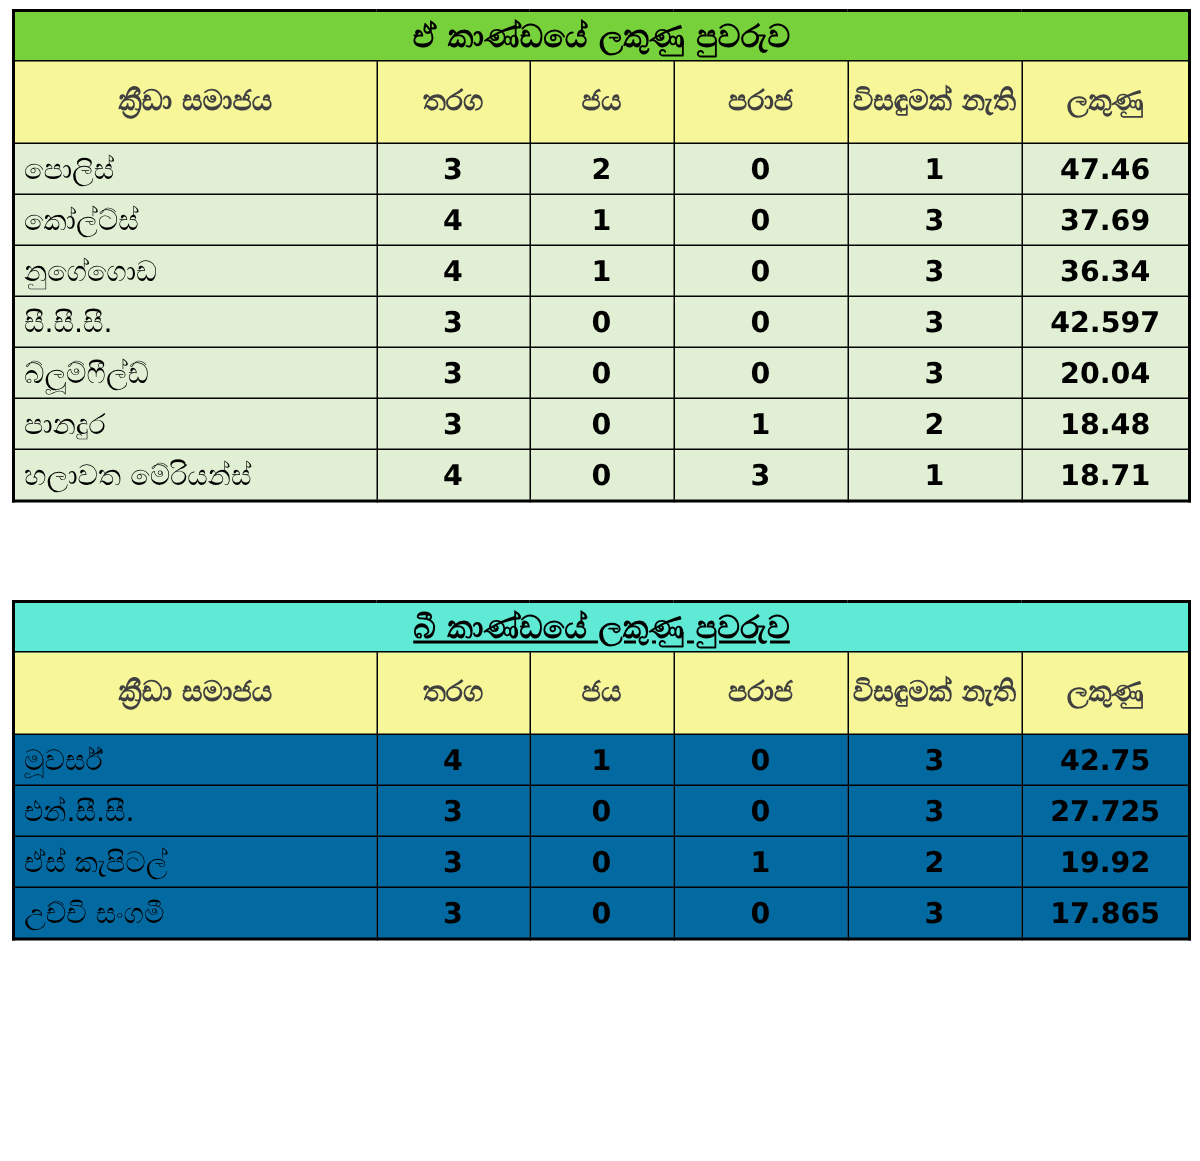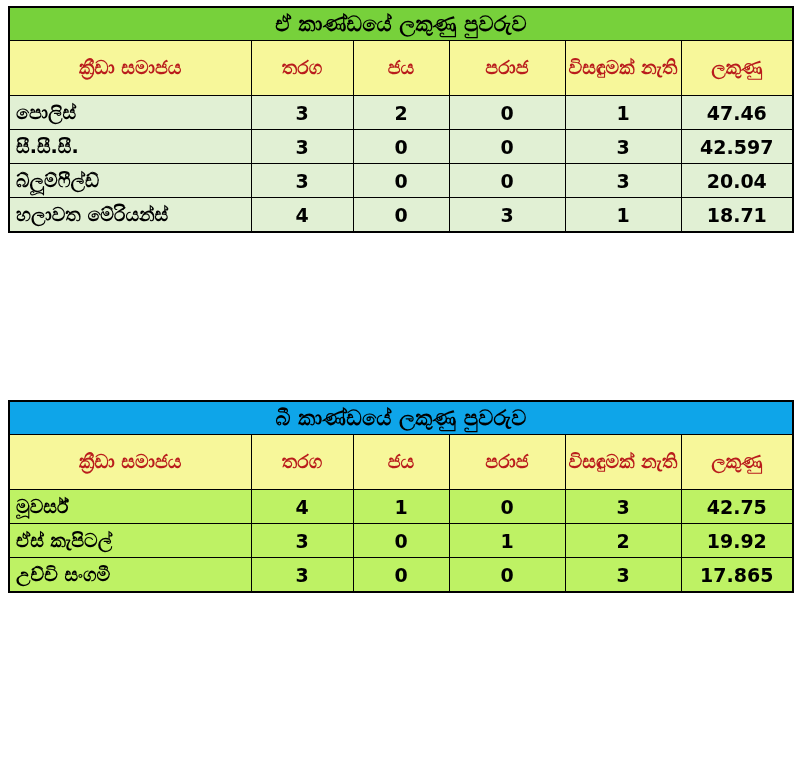--- a/index.html
+++ b/index.html
@@ -42,49 +42,49 @@
   .title-cell {
     text-align: center;
     font-size: 21px;
     font-weight: bold;
     height: 32px;
     line-height: 32px;
     color: #000;
     letter-spacing: 0.2px;
   }
   #block-a .title-cell { background: #77d13b; }
-  #block-b .title-cell { background: #0ea5e9; }
+  #block-b .title-cell { background: #5eead4; text-decoration: underline; }
 
   .head-cell {
     background: #f7f79a;
     text-align: center;
     font-size: 19px;
     font-weight: bold;
     height: 54px;
     vertical-align: middle;
-    color: #b91c1c;
+    color: #404040;
     line-height: 1.15;
     padding: 2px 2px;
   }
   .data-cell {
     text-align: center;
     font-size: 19px;
     font-weight: bold;
     height: 33px;
     vertical-align: middle;
     color: #000;
     padding: 0 2px;
   }
   .data-cell.team {
     text-align: left;
     padding-left: 6px;
-    font-weight: bold;
+    font-weight: normal;
   }
   #block-a .data-cell { background: #e1f0d4; }
-  #block-b .data-cell { background: #bef264; margin-left: 30px; }
+  #block-b .data-cell { background: #0369a1; margin-left: 30px; }
 
   .c-team   { width: 242px; }
   .c-played { width: 102px; }
   .c-won    { width: 96px; }
   .c-lost   { width: 116px; }
   .c-nr     { width: 116px; }
   .c-points { width: 112px; }
 </style>
 </head>
 <body>
@@ -115,34 +115,58 @@
         </tr>
         <tr>
           <td class="data-cell team">පොලිස්</td>
           <td class="data-cell">3</td>
           <td class="data-cell">2</td>
           <td class="data-cell">0</td>
           <td class="data-cell">1</td>
           <td class="data-cell">47.46</td>
         </tr>
         <tr>
+          <td class="data-cell team">කෝල්ට්ස්</td>
+          <td class="data-cell">4</td>
+          <td class="data-cell">1</td>
+          <td class="data-cell">0</td>
+          <td class="data-cell">3</td>
+          <td class="data-cell">37.69</td>
+        </tr>
+        <tr>
+          <td class="data-cell team">නුගේගොඩ</td>
+          <td class="data-cell">4</td>
+          <td class="data-cell">1</td>
+          <td class="data-cell">0</td>
+          <td class="data-cell">3</td>
+          <td class="data-cell">36.34</td>
+        </tr>
+        <tr>
           <td class="data-cell team">සී.සී.සී.</td>
           <td class="data-cell">3</td>
           <td class="data-cell">0</td>
           <td class="data-cell">0</td>
           <td class="data-cell">3</td>
           <td class="data-cell">42.597</td>
         </tr>
         <tr>
           <td class="data-cell team">බ්ලූම්ෆීල්ඩ්</td>
           <td class="data-cell">3</td>
           <td class="data-cell">0</td>
           <td class="data-cell">0</td>
           <td class="data-cell">3</td>
           <td class="data-cell">20.04</td>
+        </tr>
+        <tr>
+          <td class="data-cell team">පානදුර</td>
+          <td class="data-cell">3</td>
+          <td class="data-cell">0</td>
+          <td class="data-cell">1</td>
+          <td class="data-cell">2</td>
+          <td class="data-cell">18.48</td>
         </tr>
         <tr>
           <td class="data-cell team">හලාවත මේරියන්ස්</td>
           <td class="data-cell">4</td>
           <td class="data-cell">0</td>
           <td class="data-cell">3</td>
           <td class="data-cell">1</td>
           <td class="data-cell">18.71</td>
         </tr>
       </tbody>
@@ -173,20 +197,28 @@
         </tr>
         <tr>
           <td class="data-cell team">මූවර්ස්</td>
           <td class="data-cell">4</td>
           <td class="data-cell">1</td>
           <td class="data-cell">0</td>
           <td class="data-cell">3</td>
           <td class="data-cell">42.75</td>
         </tr>
         <tr>
+          <td class="data-cell team">එන්.සී.සී.</td>
+          <td class="data-cell">3</td>
+          <td class="data-cell">0</td>
+          <td class="data-cell">0</td>
+          <td class="data-cell">3</td>
+          <td class="data-cell">27.725</td>
+        </tr>
+        <tr>
           <td class="data-cell team">ඒස් කැපිටල්</td>
           <td class="data-cell">3</td>
           <td class="data-cell">0</td>
           <td class="data-cell">1</td>
           <td class="data-cell">2</td>
           <td class="data-cell">19.92</td>
         </tr>
         <tr>
           <td class="data-cell team">උච්චි සංගමී</td>
           <td class="data-cell">3</td>

